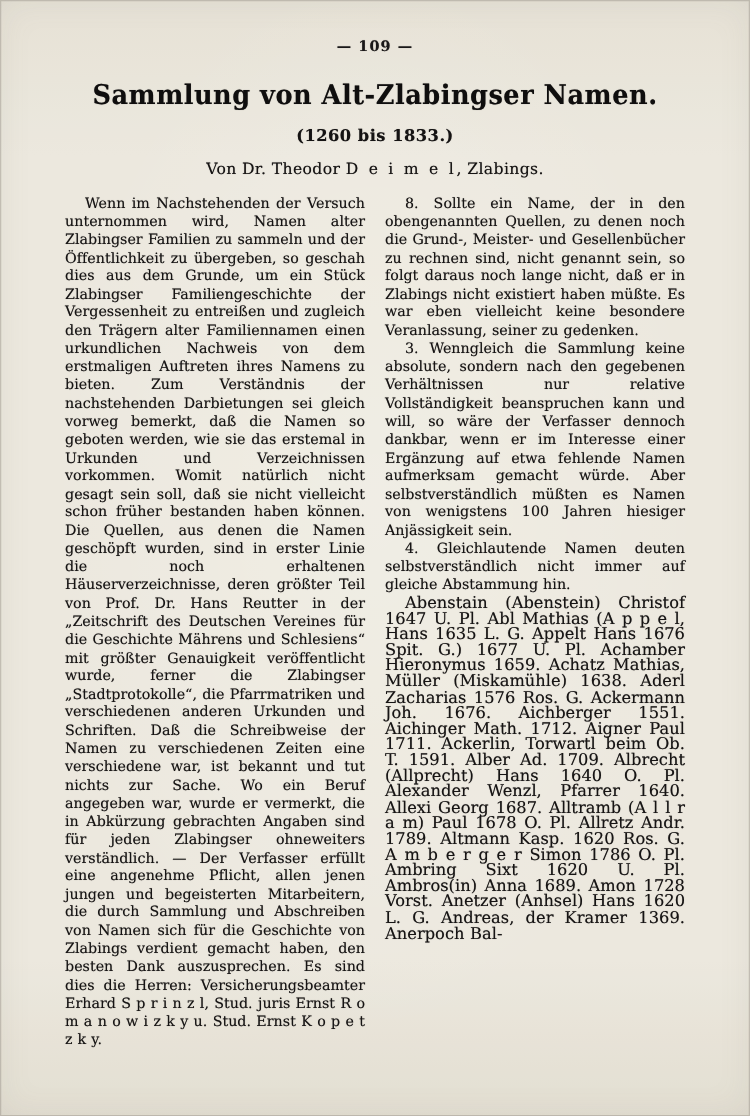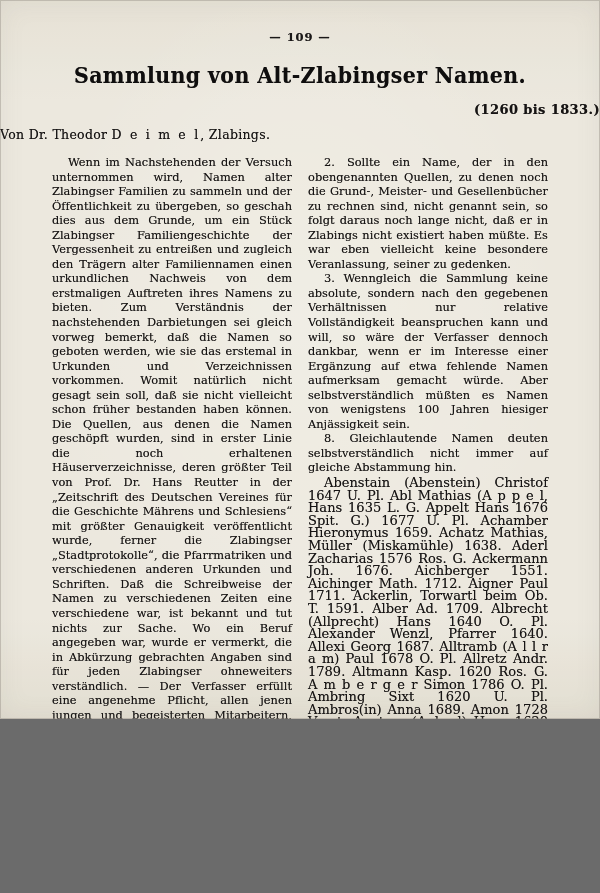--- a/index.html
+++ b/index.html
@@ -4,21 +4,21 @@
 <title>Sammlung von Alt-Zlabingser Namen</title>
 <style>
   html, body {
     margin: 0;
     padding: 0;
     background: #6b6b6b;
   }
   #page {
     position: relative;
     width: 600px;
-    height: 719px;
+    height: 893px;
     margin: 0 auto;
     background: #f4f2ec;
     overflow: hidden;
     box-sizing: border-box;
     font-family: "DejaVu Serif", "Liberation Serif", serif;
     color: #151313;
   }
   
   #page::before {
     content: "";
@@ -66,28 +66,29 @@
     font-family: "DejaVu Serif", "Liberation Serif", serif;
     font-weight: 700;
     font-size: 20.5px;
     letter-spacing: .4px;
     margin: 20px 0 0 0;
     color: #0f0e0e;
     font-variant: normal;
     transform: scaleY(1.06);
   }
   .subtitle {
-    text-align: right;
+    text-align: center;
     font-weight: 700;
     font-size: 13px;
     letter-spacing: .4px;
     margin: 14px 0 0 0;
     color: #151313;
   }
   .byline {
+    text-align: center;
     font-size: 12.5px;
     letter-spacing: .3px;
     margin: 10px 0 12px 0;
     color: #151313;
   }
   .byline .spaced { letter-spacing: 2.2px; }
 
   
   .columns {
     display: flex;
@@ -143,23 +144,23 @@
     <div class="subtitle ink">(1260 bis 1833.)</div>
     <div class="byline ink"><span>Von Dr. Theodor </span><span class="spaced">D e i m e l</span><span>, Zlabings.</span></div>
 
     <div class="columns">
 
       <div class="col">
         <p class="indent ink">Wenn im Nachstehenden der Versuch unternommen wird, Namen alter Zlabingser Familien zu sammeln und der Öffentlichkeit zu übergeben, so geschah dies aus dem Grunde, um ein Stück Zlabingser Familiengeschichte der Vergessenheit zu entreißen und zugleich den Trägern alter Familiennamen einen urkundlichen Nachweis von dem erstmaligen Auftreten ihres Namens zu bieten. Zum Verständnis der nachstehenden Darbietungen sei gleich vorweg bemerkt, daß die Namen so geboten werden, wie sie das erstemal in Urkunden und Verzeichnissen vorkommen. Womit natürlich nicht gesagt sein soll, daß sie nicht vielleicht schon früher bestanden haben können. Die Quellen, aus denen die Namen geschöpft wurden, sind in erster Linie die noch erhaltenen Häuserverzeichnisse, deren größter Teil von Prof. Dr. Hans Reutter in der „Zeitschrift des Deutschen Vereines für die Geschichte Mährens und Schlesiens“ mit größter Genauigkeit veröffentlicht wurde, ferner die Zlabingser „Stadtprotokolle“, die Pfarrmatriken und verschiedenen anderen Urkunden und Schriften. Daß die Schreibweise der Namen zu verschiedenen Zeiten eine verschiedene war, ist bekannt und tut nichts zur Sache. Wo ein Beruf angegeben war, wurde er vermerkt, die in Abkürzung gebrachten Angaben sind für jeden Zlabingser ohneweiters verständlich. — Der Verfasser erfüllt eine angenehme Pflicht, allen jenen jungen und begeisterten Mitarbeitern, die durch Sammlung und Abschreiben von Namen sich für die Geschichte von Zlabings verdient gemacht haben, den besten Dank auszusprechen. Es sind dies die Herren: Versicherungsbeamter Erhard S p r i n z l, Stud. juris Ernst R o m a n o w i z k y u. Stud. Ernst K o p e t z k y.</p>
       </div>
 
       <div class="col">
-        <p class="indent ink">2. Sollte ein Name, der in den obengenannten Quellen, zu denen noch die Grund-, Meister- und Gesellenbücher zu rechnen sind, nicht genannt sein, so folgt daraus noch lange nicht, daß er in Zlabings nicht existiert haben müßte. Es war eben vielleicht keine besondere Veranlassung, seiner zu gedenken.</p>
+        <p class="indent ink">8. Sollte ein Name, der in den obengenannten Quellen, zu denen noch die Grund-, Meister- und Gesellenbücher zu rechnen sind, nicht genannt sein, so folgt daraus noch lange nicht, daß er in Zlabings nicht existiert haben müßte. Es war eben vielleicht keine besondere Veranlassung, seiner zu gedenken.</p>
         <p class="indent ink">3. Wenngleich die Sammlung keine absolute, sondern nach den gegebenen Verhältnissen nur relative Vollständigkeit beanspruchen kann und will, so wäre der Verfasser dennoch dankbar, wenn er im Interesse einer Ergänzung auf etwa fehlende Namen aufmerksam gemacht würde. Aber selbstverständlich müßten es Namen von wenigstens 100 Jahren hiesiger Anjässigkeit sein.</p>
-        <p class="indent ink">8. Gleichlautende Namen deuten selbstverständlich nicht immer auf gleiche Abstammung hin.</p>
+        <p class="indent ink">4. Gleichlautende Namen deuten selbstverständlich nicht immer auf gleiche Abstammung hin.</p>
 
         <div class="register">
           <p class="ink">Abenstain (Abenstein) Christof 1647 U. Pl. Abl Mathias (A p p e l, Hans 1635 L. G. Appelt Hans 1676 Spit. G.) 1677 U. Pl. Achamber Hieronymus 1659. Achatz Mathias, Müller (Miskamühle) 1638. Aderl Zacharias 1576 Ros. G. Ackermann Joh. 1676. Aichberger 1551. Aichinger Math. 1712. Aigner Paul 1711. Ackerlin, Torwartl beim Ob. T. 1591. Alber Ad. 1709. Albrecht (Allprecht) Hans 1640 O. Pl. Alexander Wenzl, Pfarrer 1640. Allexi Georg 1687. Alltramb (A l l r a m) Paul 1678 O. Pl. Allretz Andr. 1789. Altmann Kasp. 1620 Ros. G. A m b e r g e r Simon 1786 O. Pl. Ambring Sixt 1620 U. Pl. Ambros(in) Anna 1689. Amon 1728 Vorst. Anetzer (Anhsel) Hans 1620 L. G. Andreas, der Kramer 1369. Anerpoch Bal-</p>
         </div>
       </div>
 
     </div>
   </div>
 </div>
 

